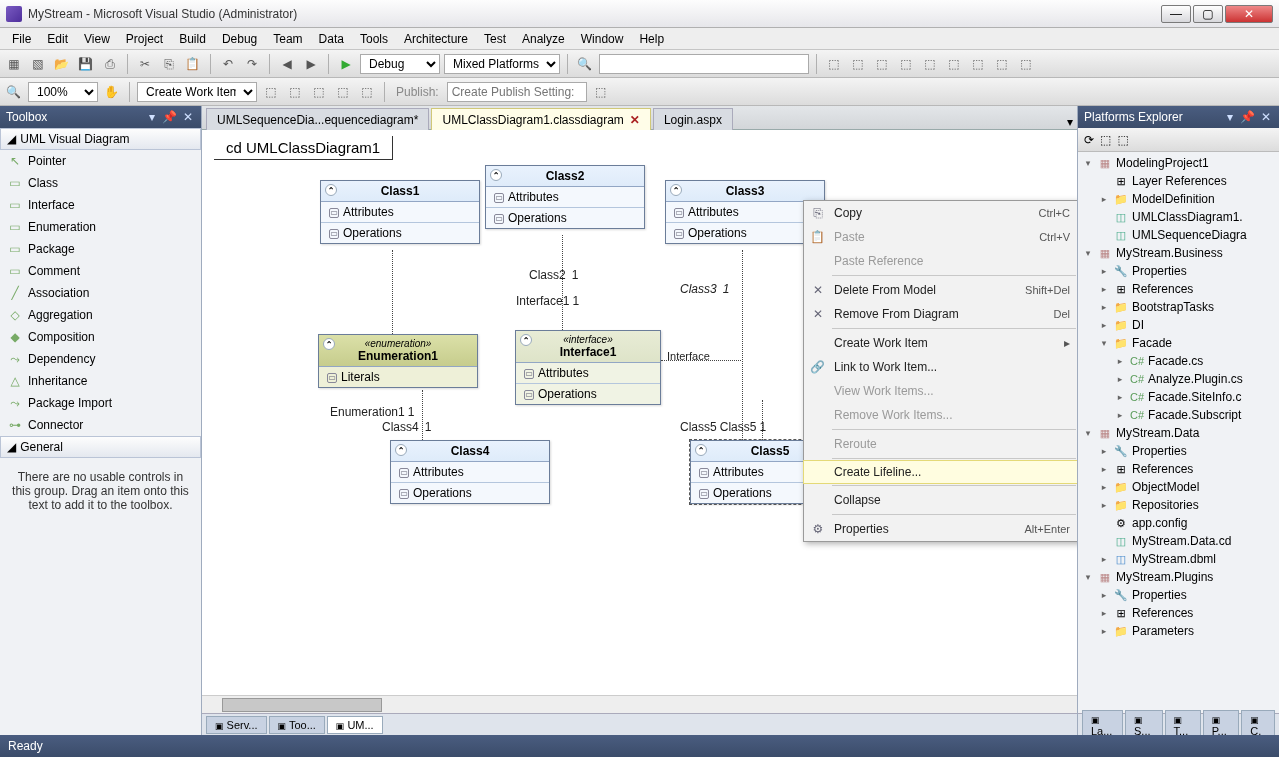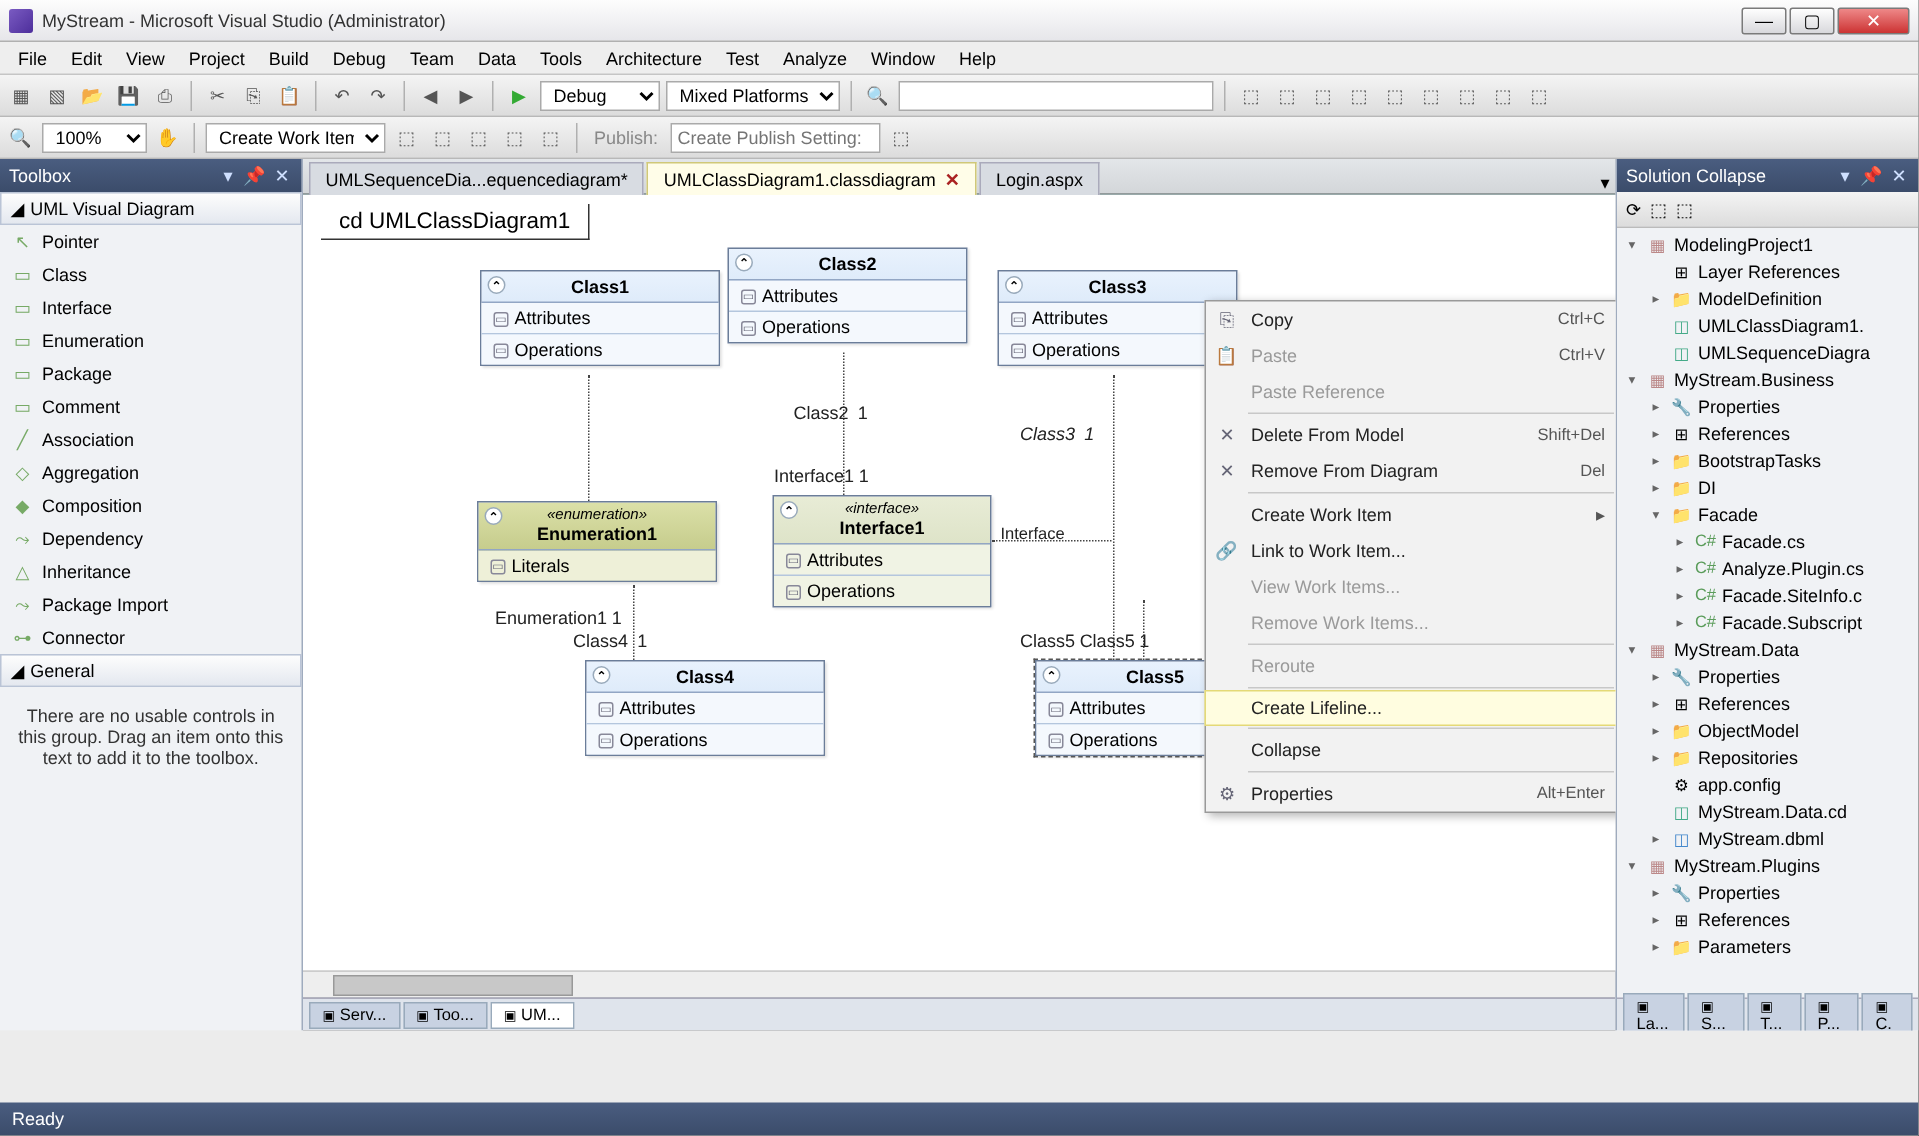--- a/index.html
+++ b/index.html
@@ -60,21 +60,21 @@
 .ctx .ci .sc { margin-left:auto; color:#555; font-size:11px;}
 .ctx .csep { height:1px; background:#c8c8c8; margin:2px 4px 2px 28px;}
 .ctx .ci .sub { margin-left:auto; color:#555;}
 
 .solx { width:202px; background:#f0f2f5; border-left:1px solid #9fabbe; display:flex; flex-direction:column;}
 .solx .tbar { height:24px; background:linear-gradient(#f4f4f4,#dcdcdc); border-bottom:1px solid #bbb; display:flex; align-items:center; gap:6px; padding:0 6px;}
 .solx .tree { flex:1; overflow:auto; padding:2px 0;}
 .node { display:flex; align-items:center; height:18px; padding-left:4px; cursor:default; white-space:nowrap;}
 .node .exp { width:12px; text-align:center; color:#666; font-size:9px;}
 .node .nic { width:16px; height:14px; margin:0 3px; display:inline-flex; align-items:center; justify-content:center; font-size:11px;}
-.statusbar { height:22px; background:linear-gradient(#4a5d80,#3b4c6a); color:#fff; display:flex; align-items:center; padding:0 8px;margin-top:48px;}
+.statusbar { height:22px; background:linear-gradient(#4a5d80,#3b4c6a); color:#fff; display:flex; align-items:center; padding:0 8px;}
 .bottomtabs { height:22px; background:#dfe4ec; border-top:1px solid #aab; display:flex; align-items:center; gap:2px; padding:0 4px;}
 .btab { padding:2px 8px; background:#c8d2e2; border:1px solid #9ab; font-size:11px; cursor:default;}
 .btab.active { background:#fff;}
 .scroll-x { height:18px; background:#eee; border-top:1px solid #ccc; display:flex; align-items:center;}
 .scroll-x .thumb { height:14px; width:160px; background:#c8c8c8; border:1px solid #999; margin-left:20px;}
 .folder-ic{color:#d4a84a;}
 .cs-ic{color:#5a9c5a;}
 .proj-ic{color:#b88;}
 </style>
 </head>
@@ -295,21 +295,21 @@
 
       <div class="conn" style="left:190px; top:120px; height:84px;"></div>
       <div class="conn" style="left:360px; top:105px; height:95px;"></div>
       <div class="conn" style="left:220px; top:260px; height:50px;"></div>
       <div class="conn" style="left:540px; top:120px; height:190px;"></div>
       <div class="connh" style="left:459px; top:230px; width:80px;"></div>
       <div class="conn" style="left:560px; top:270px; height:40px;"></div>
 
       <div class="lbl" style="left:327px; top:138px;"><span>Class2</span>&nbsp;&nbsp;<span>1</span></div>
       <div class="lbl" style="left:478px; top:152px;font-style:italic;"><span>Class3</span>&nbsp;&nbsp;<span>1</span></div>
-      <div class="lbl" style="left:314px; top:180px;text-align:right;"><span>Interface1</span>&nbsp;<span>1</span></div>
+      <div class="lbl" style="left:314px; top:164px;text-align:right;"><span>Interface1</span>&nbsp;<span>1</span></div>
       <div class="lbl" style="left:465px; top:220px;">Interface</div>
       <div class="lbl" style="left:128px; top:275px;"><span>Enumeration1</span>&nbsp;<span>1</span></div>
       <div class="lbl" style="left:180px; top:290px;"><span>Class4</span>&nbsp;&nbsp;<span>1</span></div>
       <div class="lbl" style="left:478px; top:290px;"><span>Class5</span>&nbsp;<span>Class5</span>&nbsp;<span>1</span></div>
 
       <div class="ctx" id="ctxmenu" style="top:70px;">
           <div class="ci">
             <span class="cic">⎘</span>
             <span>Copy</span>
             <span class="sc">Ctrl+C</span>
@@ -373,21 +373,21 @@
       </div>
     <div class="bottomtabs" id="btleft">
         <div class="btab"><span style="font-size:9px">▣</span> Serv...</div>
         <div class="btab"><span style="font-size:9px">▣</span> Too...</div>
         <div class="btab active"><span style="font-size:9px">▣</span> UM...</div>
       </div>
   </div>
 
   <div class="solx">
     <div class="panehdr">
-      <span>Solution Collapse</span>
+      <span>Platforms Explorer</span>
       <span class="sp"></span>
       <span class="pc">▾</span>
       <span class="pc">📌</span>
       <span class="pc">✕</span>
     </div>
     <div class="tbar">
       <span class="tbtn">⟳</span>
       <span class="tbtn">⬚</span>
       <span class="tbtn">⬚</span>
     </div>

